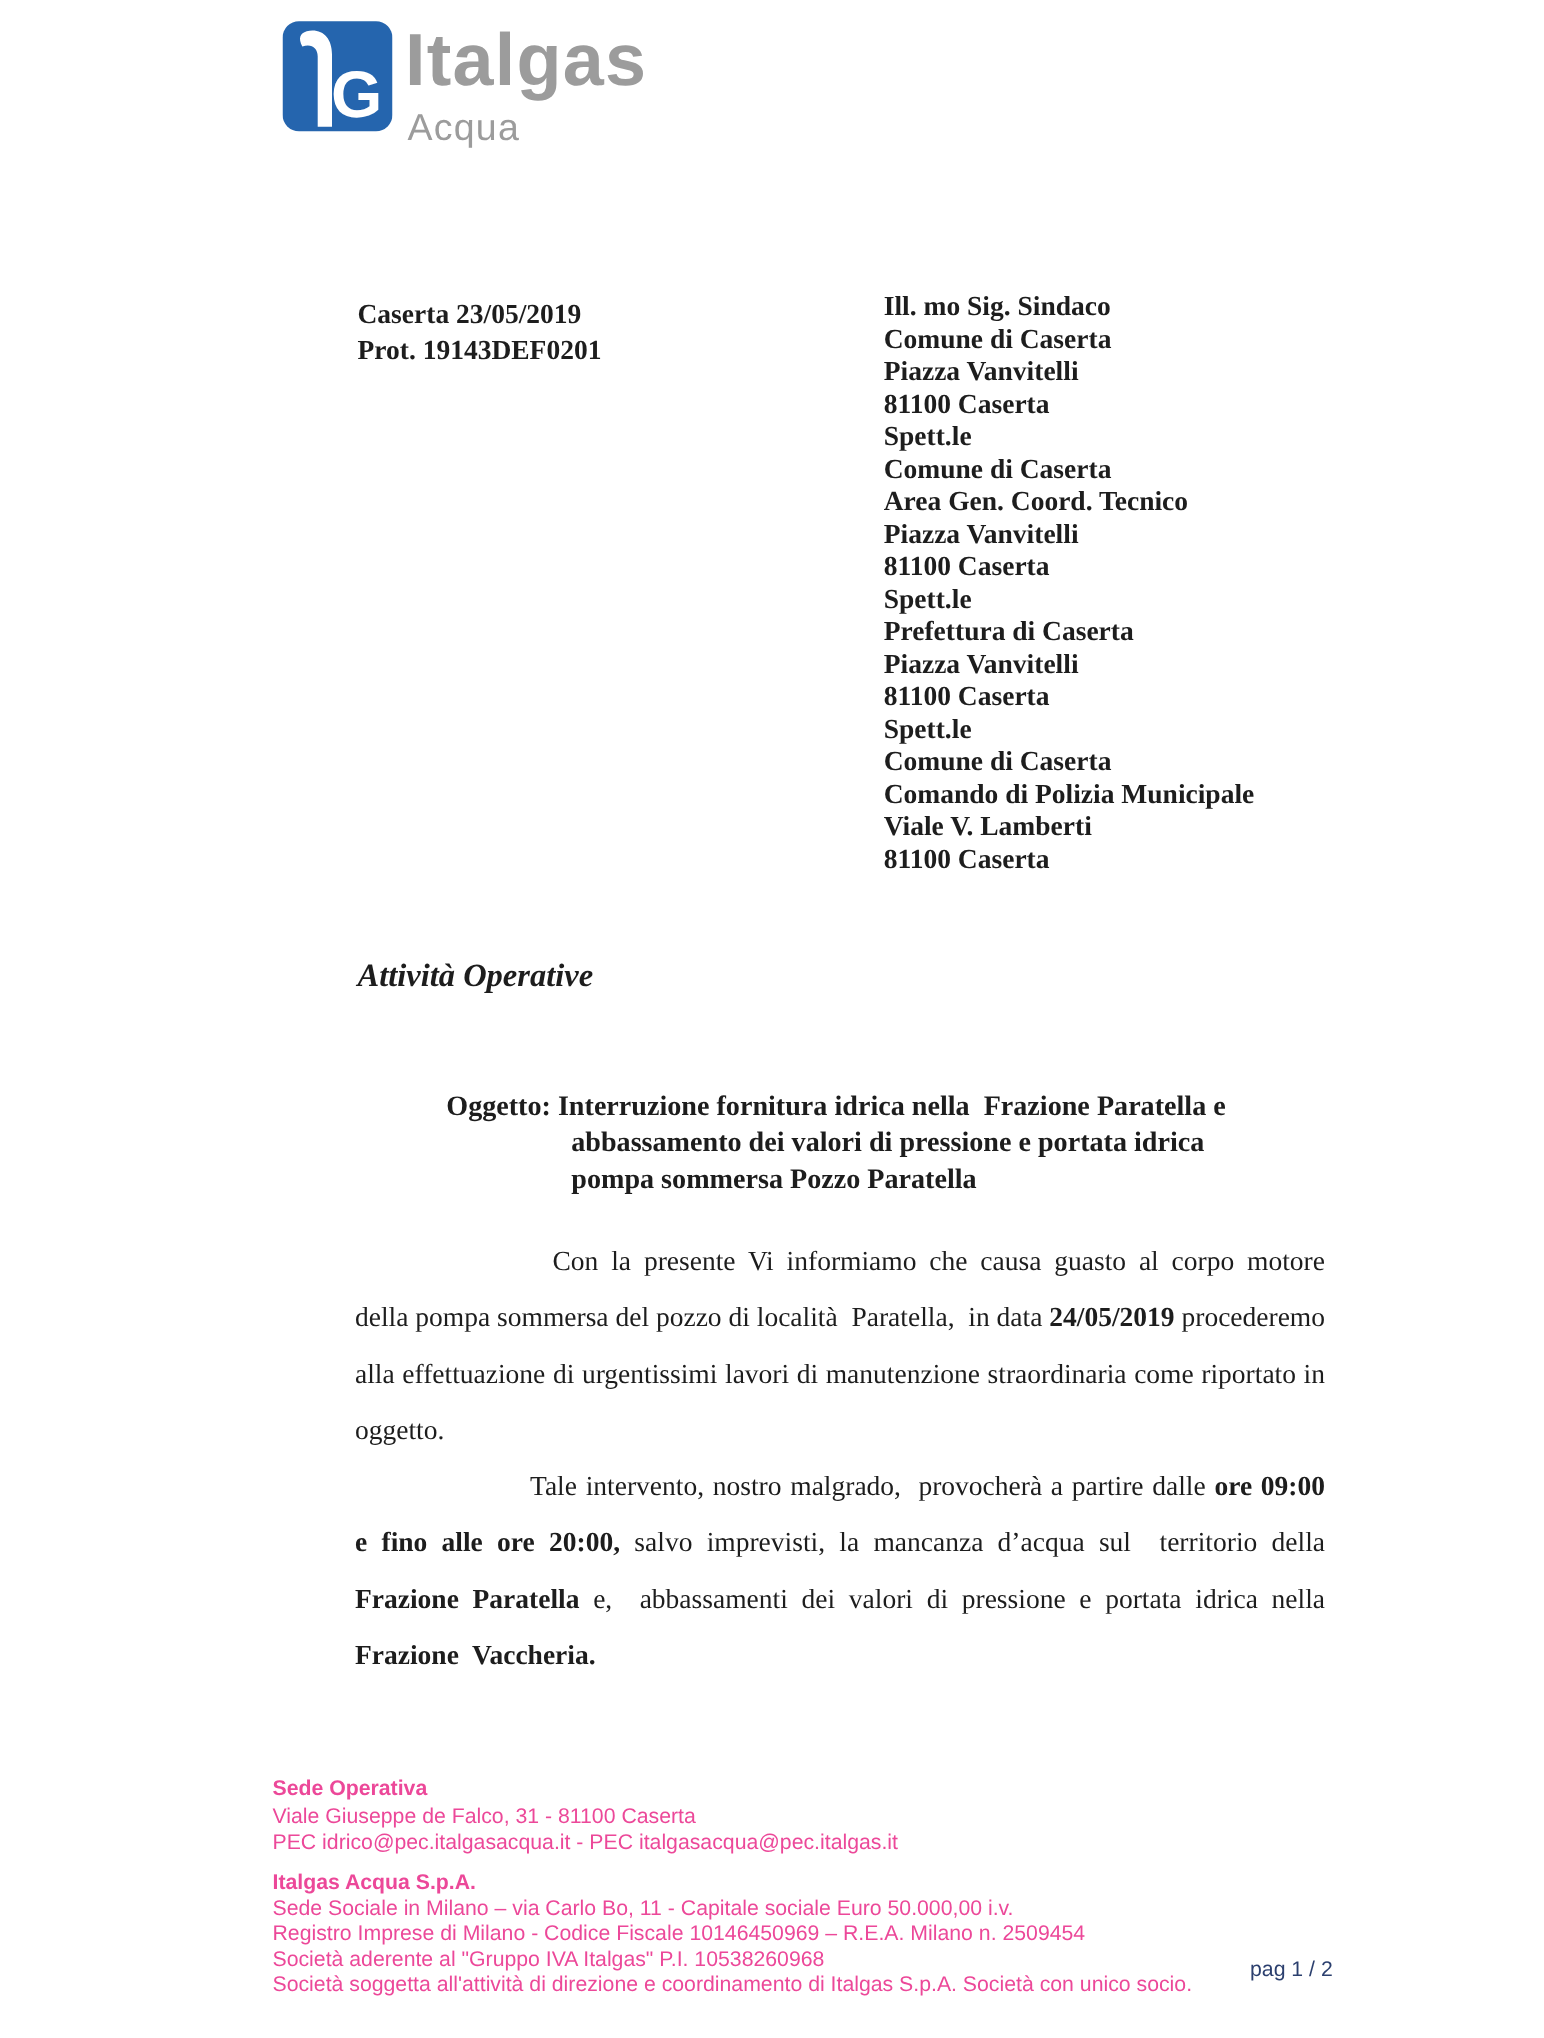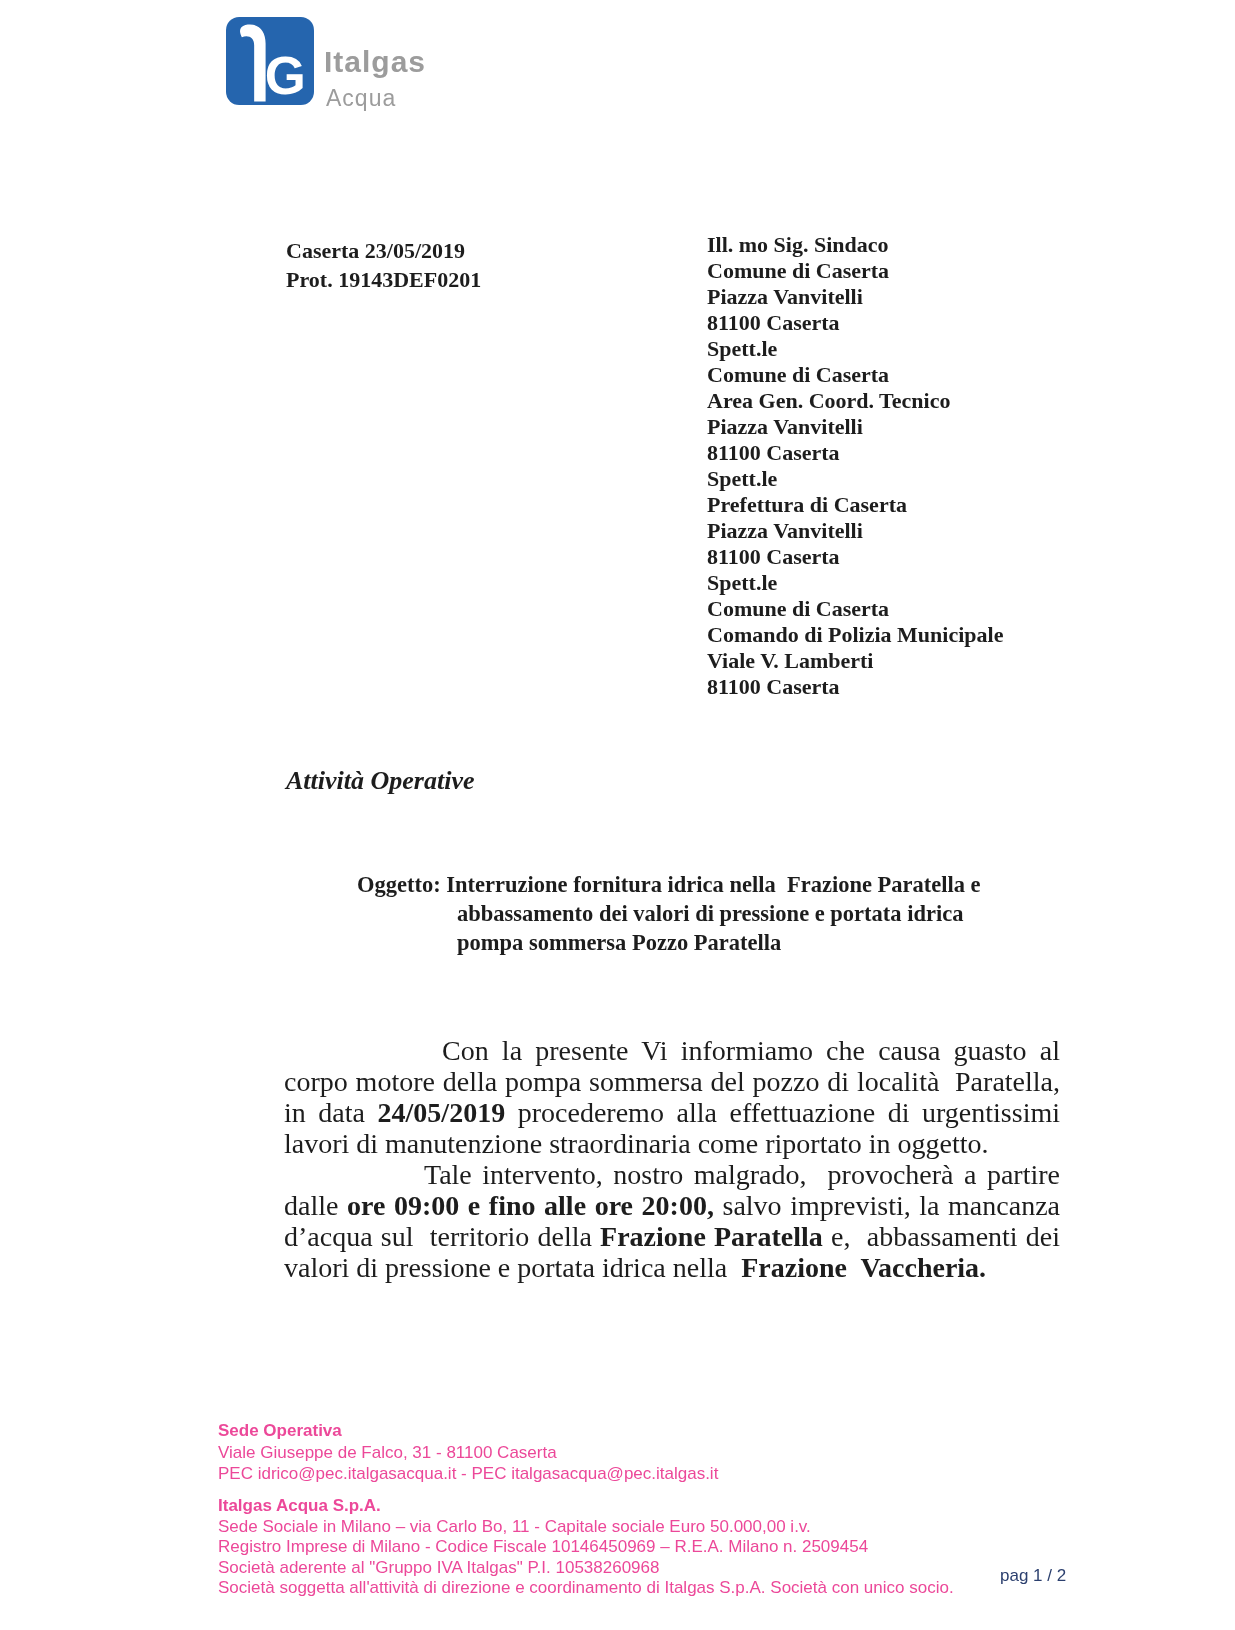--- a/index.html
+++ b/index.html
@@ -5,42 +5,42 @@
   html,body { margin:0; padding:0; background:#ffffff; }
   .page {
     position:relative; width:1235px; height:1630px; background:#ffffff;
     font-family:"Liberation Serif","DejaVu Serif",serif; color:#1d1d1d; overflow:hidden;
   }
 
   
   .logo { position:absolute; left:226px; top:16px; display:flex; align-items:flex-start; }
   .logo-icon { width:88px; height:90px; display:block; }
   .logo-text { margin-left:10px; font-family:"Liberation Sans","DejaVu Sans",sans-serif; color:#9c9c9c; }
-  .logo-brand { font-size:30px; font-weight:bold; letter-spacing:1px; line-height:1; margin-top:31px; }
-  .logo-sub { font-size:23px; letter-spacing:1px; margin-top:8px; margin-left:2px; }
+  .logo-brand { font-size:59px; font-weight:bold; letter-spacing:1px; line-height:1; margin-top:3px; }
+  .logo-sub { font-size:30px; letter-spacing:1px; margin-top:8px; margin-left:2px; }
 
   
   .letter-head { position:absolute; left:286px; top:236px; font-weight:bold; font-size:22px; line-height:29px; }
 
   
   .recipients { position:absolute; left:707px; top:232px; font-weight:bold; font-size:22px; }
   .recipient-block { line-height:26px; }
   .recipient-block + .recipient-block { }
   .recipient-line { white-space:pre; }
 
   
   .section-heading { position:absolute; left:286px; top:766px; font-size:26px; font-weight:bold; font-style:italic; }
 
   
   .subject { position:absolute; left:357px; top:870px; font-weight:bold; font-size:22.5px; line-height:29px; }
   .subject-line { white-space:pre; }
   .subject-line + .subject-line { margin-left:100px; }
 
   
-  .body-text { position:absolute; left:284px; top:1035px; width:776px; font-size:28px; line-height:31px; text-align:justify; }
+  .body-text { position:absolute; left:284px; top:986px; width:776px; font-size:22px; line-height:45px; text-align:justify; }
   .body-text p { margin:0; white-space:pre-wrap; }
   .para-1 { text-indent:158px; }
   .para-2 { text-indent:140px; }
 
   
   .footer-block { position:absolute; left:218px; font-family:"Liberation Sans","DejaVu Sans",sans-serif; color:#ec4899; font-size:17px; }
   .footer-sede { top:1420px; line-height:21.5px; }
   .footer-company { top:1496px; line-height:20.5px; }
   .footer-title { font-weight:bold; }
   .footer-line { white-space:pre; }

